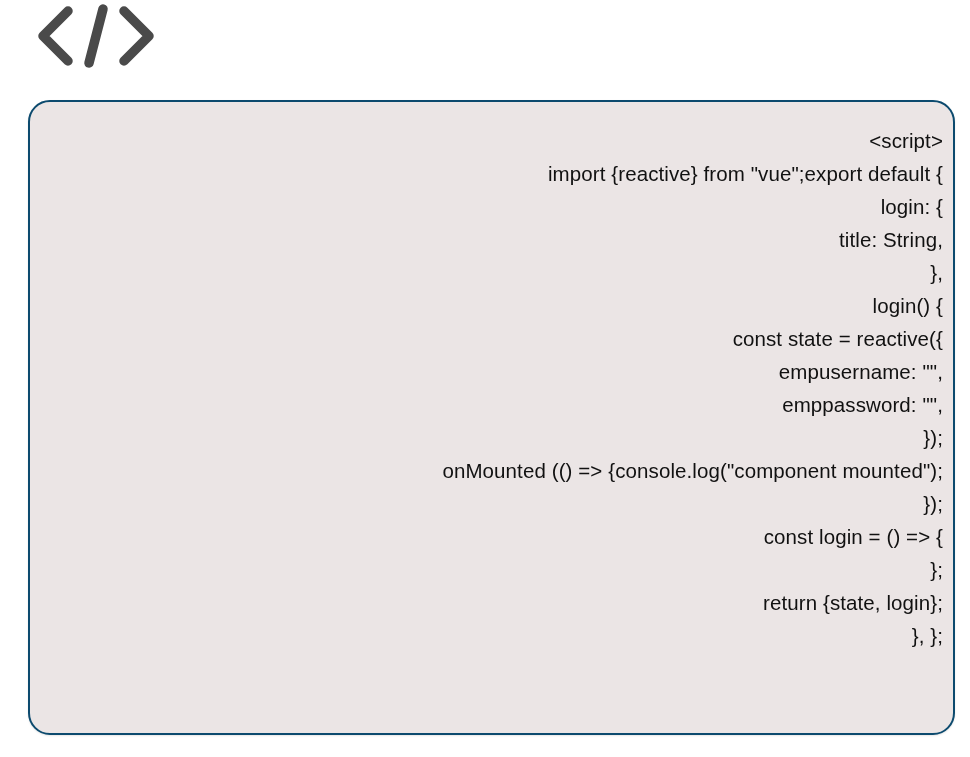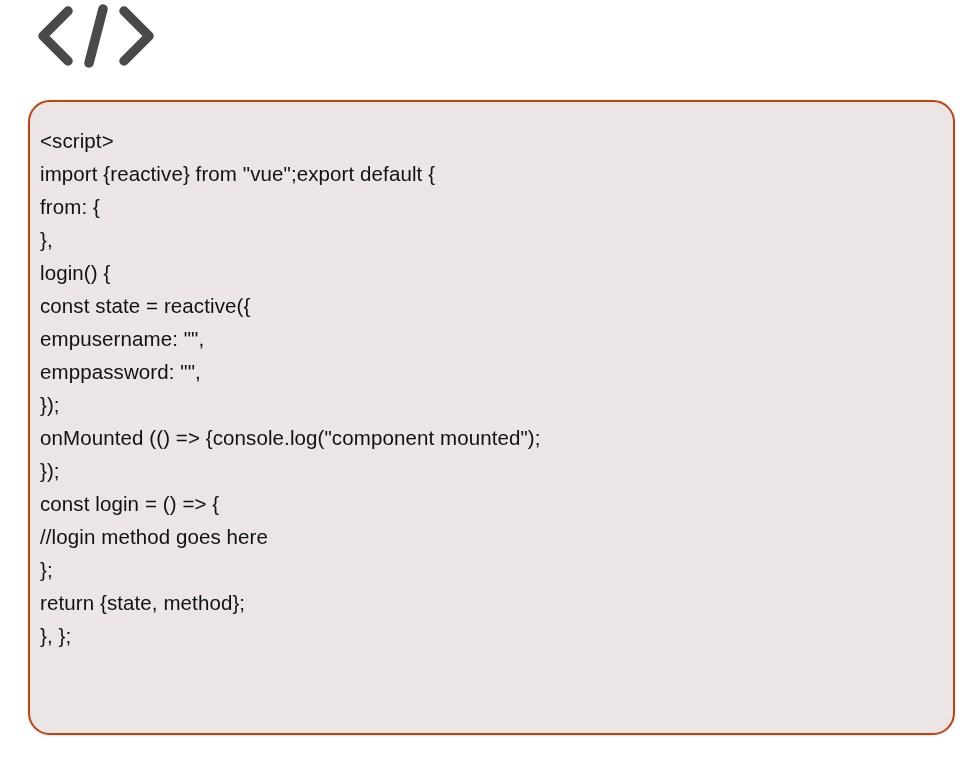--- a/index.html
+++ b/index.html
@@ -32,24 +32,25 @@
 
   
   #code-panel {
     position: absolute;
     left: 28px;
     top: 100px;
     width: 927px;
     height: 635px;
     box-sizing: border-box;
     background: #ebe5e5;
-    border: 2px solid #c2410c;
+    border: 2px solid #0c4a6e;
     border-radius: 22px;
     box-shadow: 0 1px 2px rgba(0,0,0,0.10);
     overflow: hidden;
+    text-align: right;
   }
 
   #code-listing {
     position: absolute;
     left: 10px;
     top: 22px;
     right: 10px;
     margin: 0;
     padding: 0;
     list-style: none;
@@ -73,28 +74,28 @@
       <line x1="69" y1="7" x2="55" y2="61"></line>
       <polyline points="90,9 115,34 90,59"></polyline>
     </g>
   </svg>
 </div>
 
 <div id="code-panel">
   <ul id="code-listing">
     <li class="code-line">&lt;script&gt;</li>
     <li class="code-line">import {reactive} from "vue";export default {</li>
-    <li class="code-line">from: {</li>
+    <li class="code-line">login: {</li>
+    <li class="code-line">title: String,</li>
     <li class="code-line">},</li>
     <li class="code-line">login() {</li>
     <li class="code-line">const state = reactive({</li>
     <li class="code-line">empusername: "",</li>
     <li class="code-line">emppassword: "",</li>
     <li class="code-line">});</li>
     <li class="code-line">onMounted (() =&gt; {console.log("component mounted");</li>
     <li class="code-line">});</li>
     <li class="code-line">const login = () =&gt; {</li>
-    <li class="code-line">//login method goes here</li>
     <li class="code-line">};</li>
-    <li class="code-line">return {state, method};</li>
+    <li class="code-line">return {state, login};</li>
     <li class="code-line">}, };</li>
   </ul>
 </div>
 
 </body></html>

